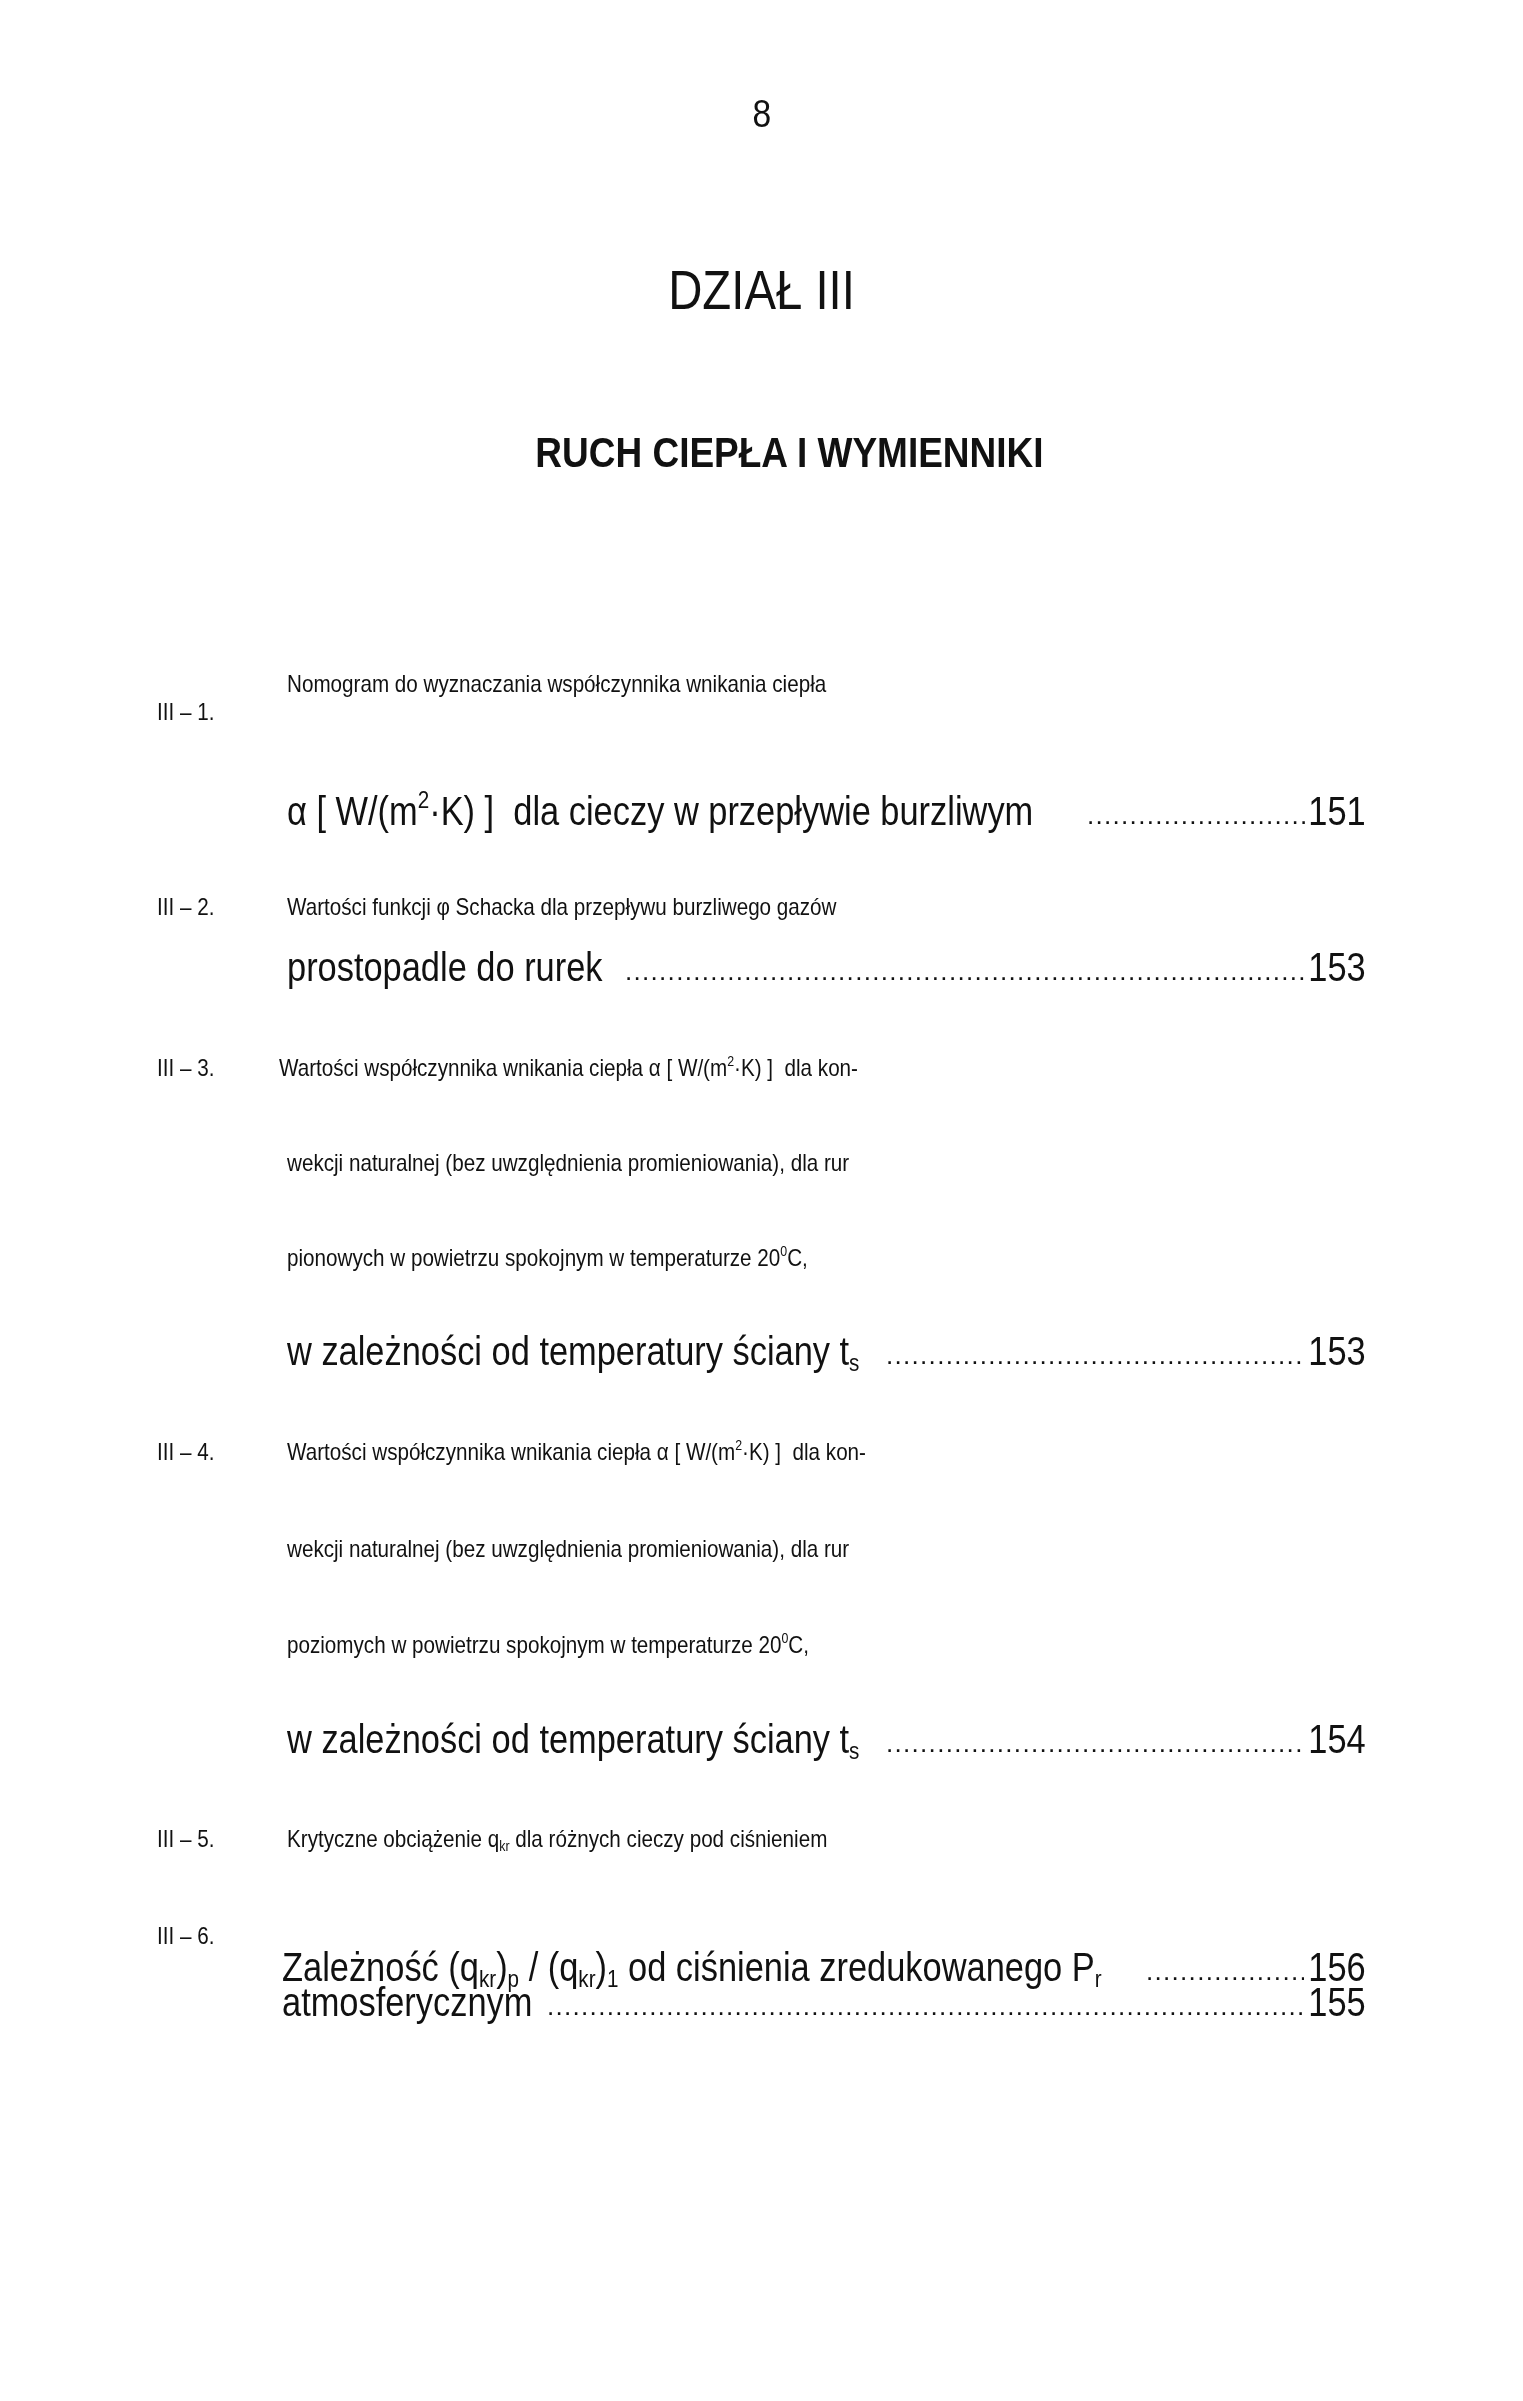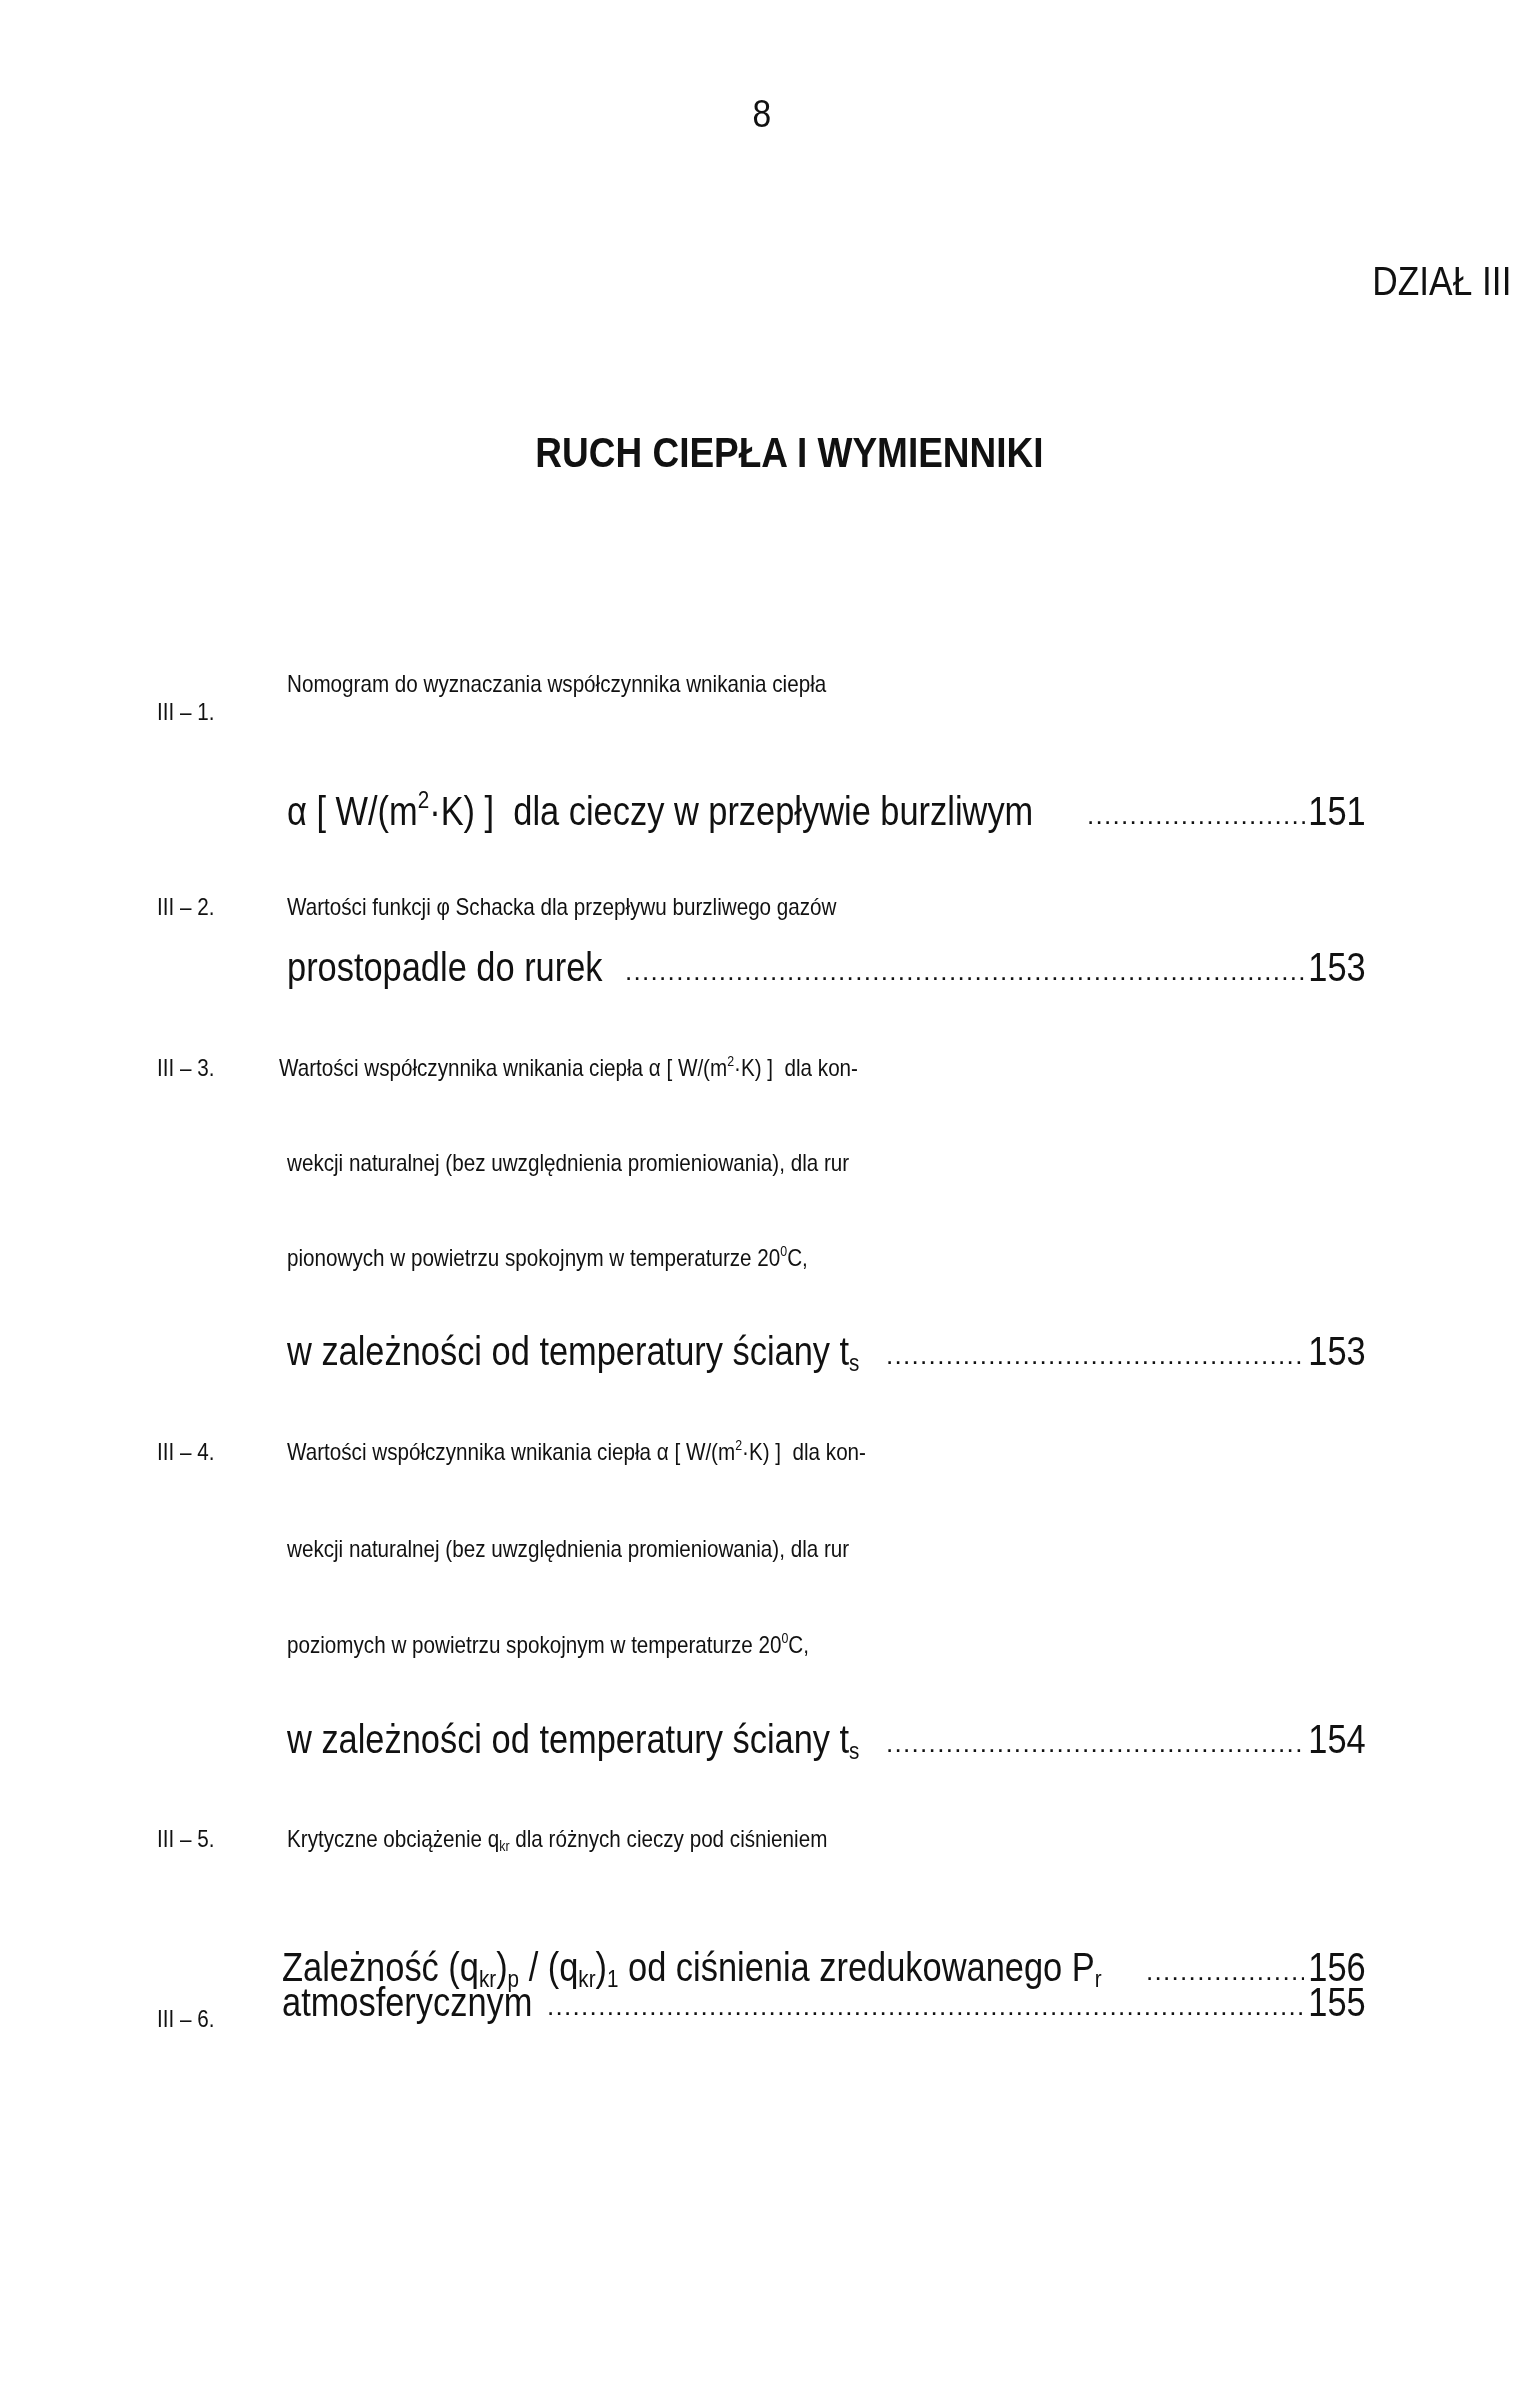--- a/index.html
+++ b/index.html
@@ -3,21 +3,21 @@
 <meta charset="utf-8">
 <style>
   html, body { margin:0; padding:0; background:#ffffff; }
   body { width:1523px; height:2401px; position:relative; overflow:hidden;
          font-family:"Liberation Sans", sans-serif; color:#111; }
   .abs { position:absolute; white-space:nowrap; }
   .cond { display:inline-block; transform-origin:left center; transform:scaleX(0.86); }
   .center { left:0; width:1523px; text-align:center; }
   .center .cond { transform-origin:center center; }
   .pagenum { top:92px; font-size:39px; }
-  .chapter { top:258px; font-size:41px;text-align:right; }
+  .chapter { top:258px; font-size:55px; }
   .title { top:428px; font-size:43px; font-weight:bold;padding-left:28px; }
   .line { font-size:24px; height:51px; line-height:51px; }
   .label { left:157px; }
   .text { left:287px; }
   .row { position:absolute; left:287px; width:1079px; height:51px; line-height:51px; font-size:40px; white-space:nowrap; }
   .row .t { position:absolute; left:0; top:0; transform-origin:left center; transform:scaleX(0.86); }
   .row .lead { position:absolute; top:0; height:51px; overflow:hidden; letter-spacing:1.3px; font-size:26px; line-height:58px; }
   .row .pg { position:absolute; right:0; top:0; transform-origin:right center; transform:scaleX(0.86); }
   sup { font-size:60%; vertical-align:0.7em; line-height:0; }
   sub { font-size:60%; vertical-align:-0.25em; line-height:0; }
@@ -68,21 +68,21 @@
   </div>
 
   <div class="abs line label" style="top:1813px"><span class="cond">III – 5.</span></div>
   <div class="abs line text" style="top:1813px"><span class="cond"><span>Krytyczne obciążenie q</span><sub>kr</sub><span> dla różnych cieczy pod ciśnieniem</span></span></div>
   <div class="row" style="top:1977px;left:282px;width:1084px">
     <span class="t">atmosferycznym</span>
     <span class="lead" style="left:265px;width:757px">....................................................................................................................................................................</span>
     <span class="pg">155</span>
   </div>
 
-  <div class="abs line label" style="top:1993px"><span class="cond">III – 6.</span></div>
+  <div class="abs line label" style="top:1910px"><span class="cond">III – 6.</span></div>
   <div class="row" style="top:1942px;left:282px;width:1084px">
     <span class="t"><span>Zależność (q</span><sub>kr</sub><span>)</span><sub>p</sub><span> / (q</span><sub>kr</sub><span>)</span><sub>1</sub><span> od ciśnienia zredukowanego P</span><sub>r</sub></span>
     <span class="lead" style="left:864px;width:158px">....................................................................................................................................................................</span>
     <span class="pg">156</span>
   </div>
 
 </div>
 
 
 </body></html>

